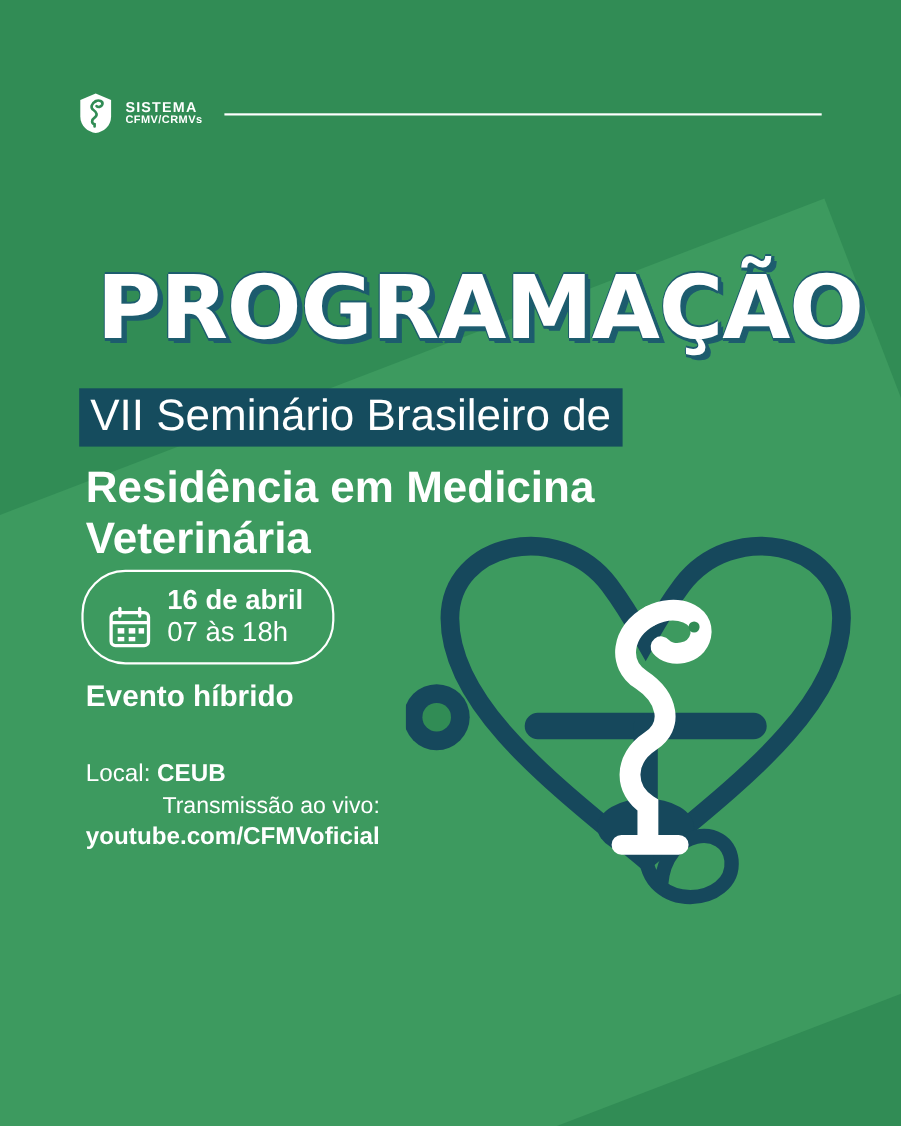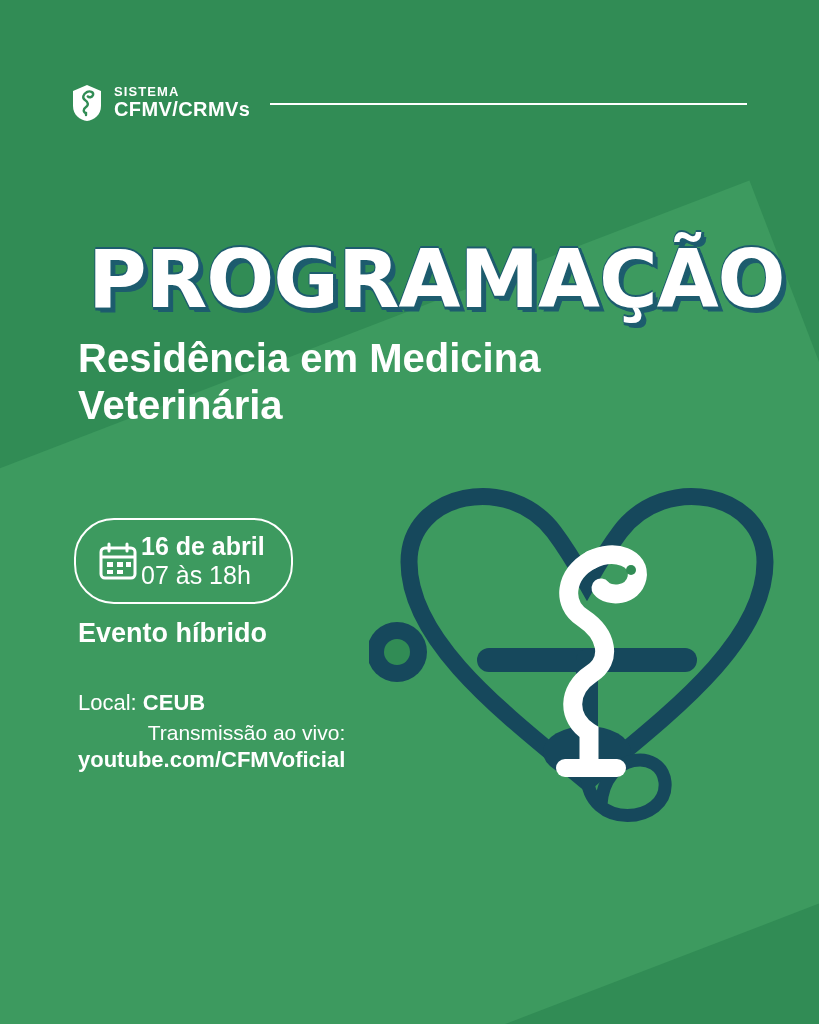--- a/index.html
+++ b/index.html
@@ -48,21 +48,21 @@
   .logo-text {
     line-height: 1.08;
     letter-spacing: 0.6px;
   }
   .logo-text .l1 {
     font-size: 13px;
     font-weight: bold;
     letter-spacing: 1.1px;
   }
   .logo-text .l2 {
-    font-size: 20px;
+    font-size: 10px;
     font-weight: bold;
     letter-spacing: 0.4px;
   }
   .header-rule {
     flex: 1;
     height: 2px;
     background: #ffffff;
     margin-left: 8px;
     margin-top: 2px;
   }
@@ -108,22 +108,22 @@
     margin-left: 6px;
     max-width: 560px;
   }
 
   
   .date-pill {
     position: absolute;
     top: 518px;
     left: 74px;
     display: flex;
-    align-items: center;
-    gap: 3px;
+    align-items: flex-end;
+    gap: 14px;
     border: 2px solid #ffffff;
     border-radius: 40px;
     padding: 12px 26px 12px 22px;
   }
   .cal-icon { width: 40px; height: 40px; flex: none; }
   .date-lines { line-height: 1.16; }
   .date-lines .d1 { font-size: 25px; font-weight: bold; }
   .date-lines .d2 { font-size: 25px; font-weight: normal; }
 
   
@@ -201,20 +201,21 @@
       </div>
       <div class="logo-text">
         <div class="l1">SISTEMA</div>
         <div class="l2">CFMV/CRMVs</div>
       </div>
       <div class="header-rule"></div>
     </div>
 
     <div class="title-block">
       <h1 class="title-main">PROGRAMAÇÃO</h1>
+      <div class="subtitle-hl">VII Seminário Brasileiro de</div>
       <div class="subtitle-rest">Residência em Medicina Veterinária</div>
     </div>
 
     <div class="date-pill">
       <div class="cal-icon">
         <svg viewBox="0 0 40 40" width="40" height="40" xmlns="http://www.w3.org/2000/svg">
           <rect x="3" y="7" width="34" height="30" rx="4" fill="none" stroke="#ffffff" stroke-width="3"></rect>
           <path d="M3 16 L37 16" stroke="#ffffff" stroke-width="3"></path>
           <path d="M11 3 L11 10 M29 3 L29 10" stroke="#ffffff" stroke-width="3" stroke-linecap="round"></path>
           <rect x="9" y="21" width="6" height="5" fill="#ffffff"></rect>

